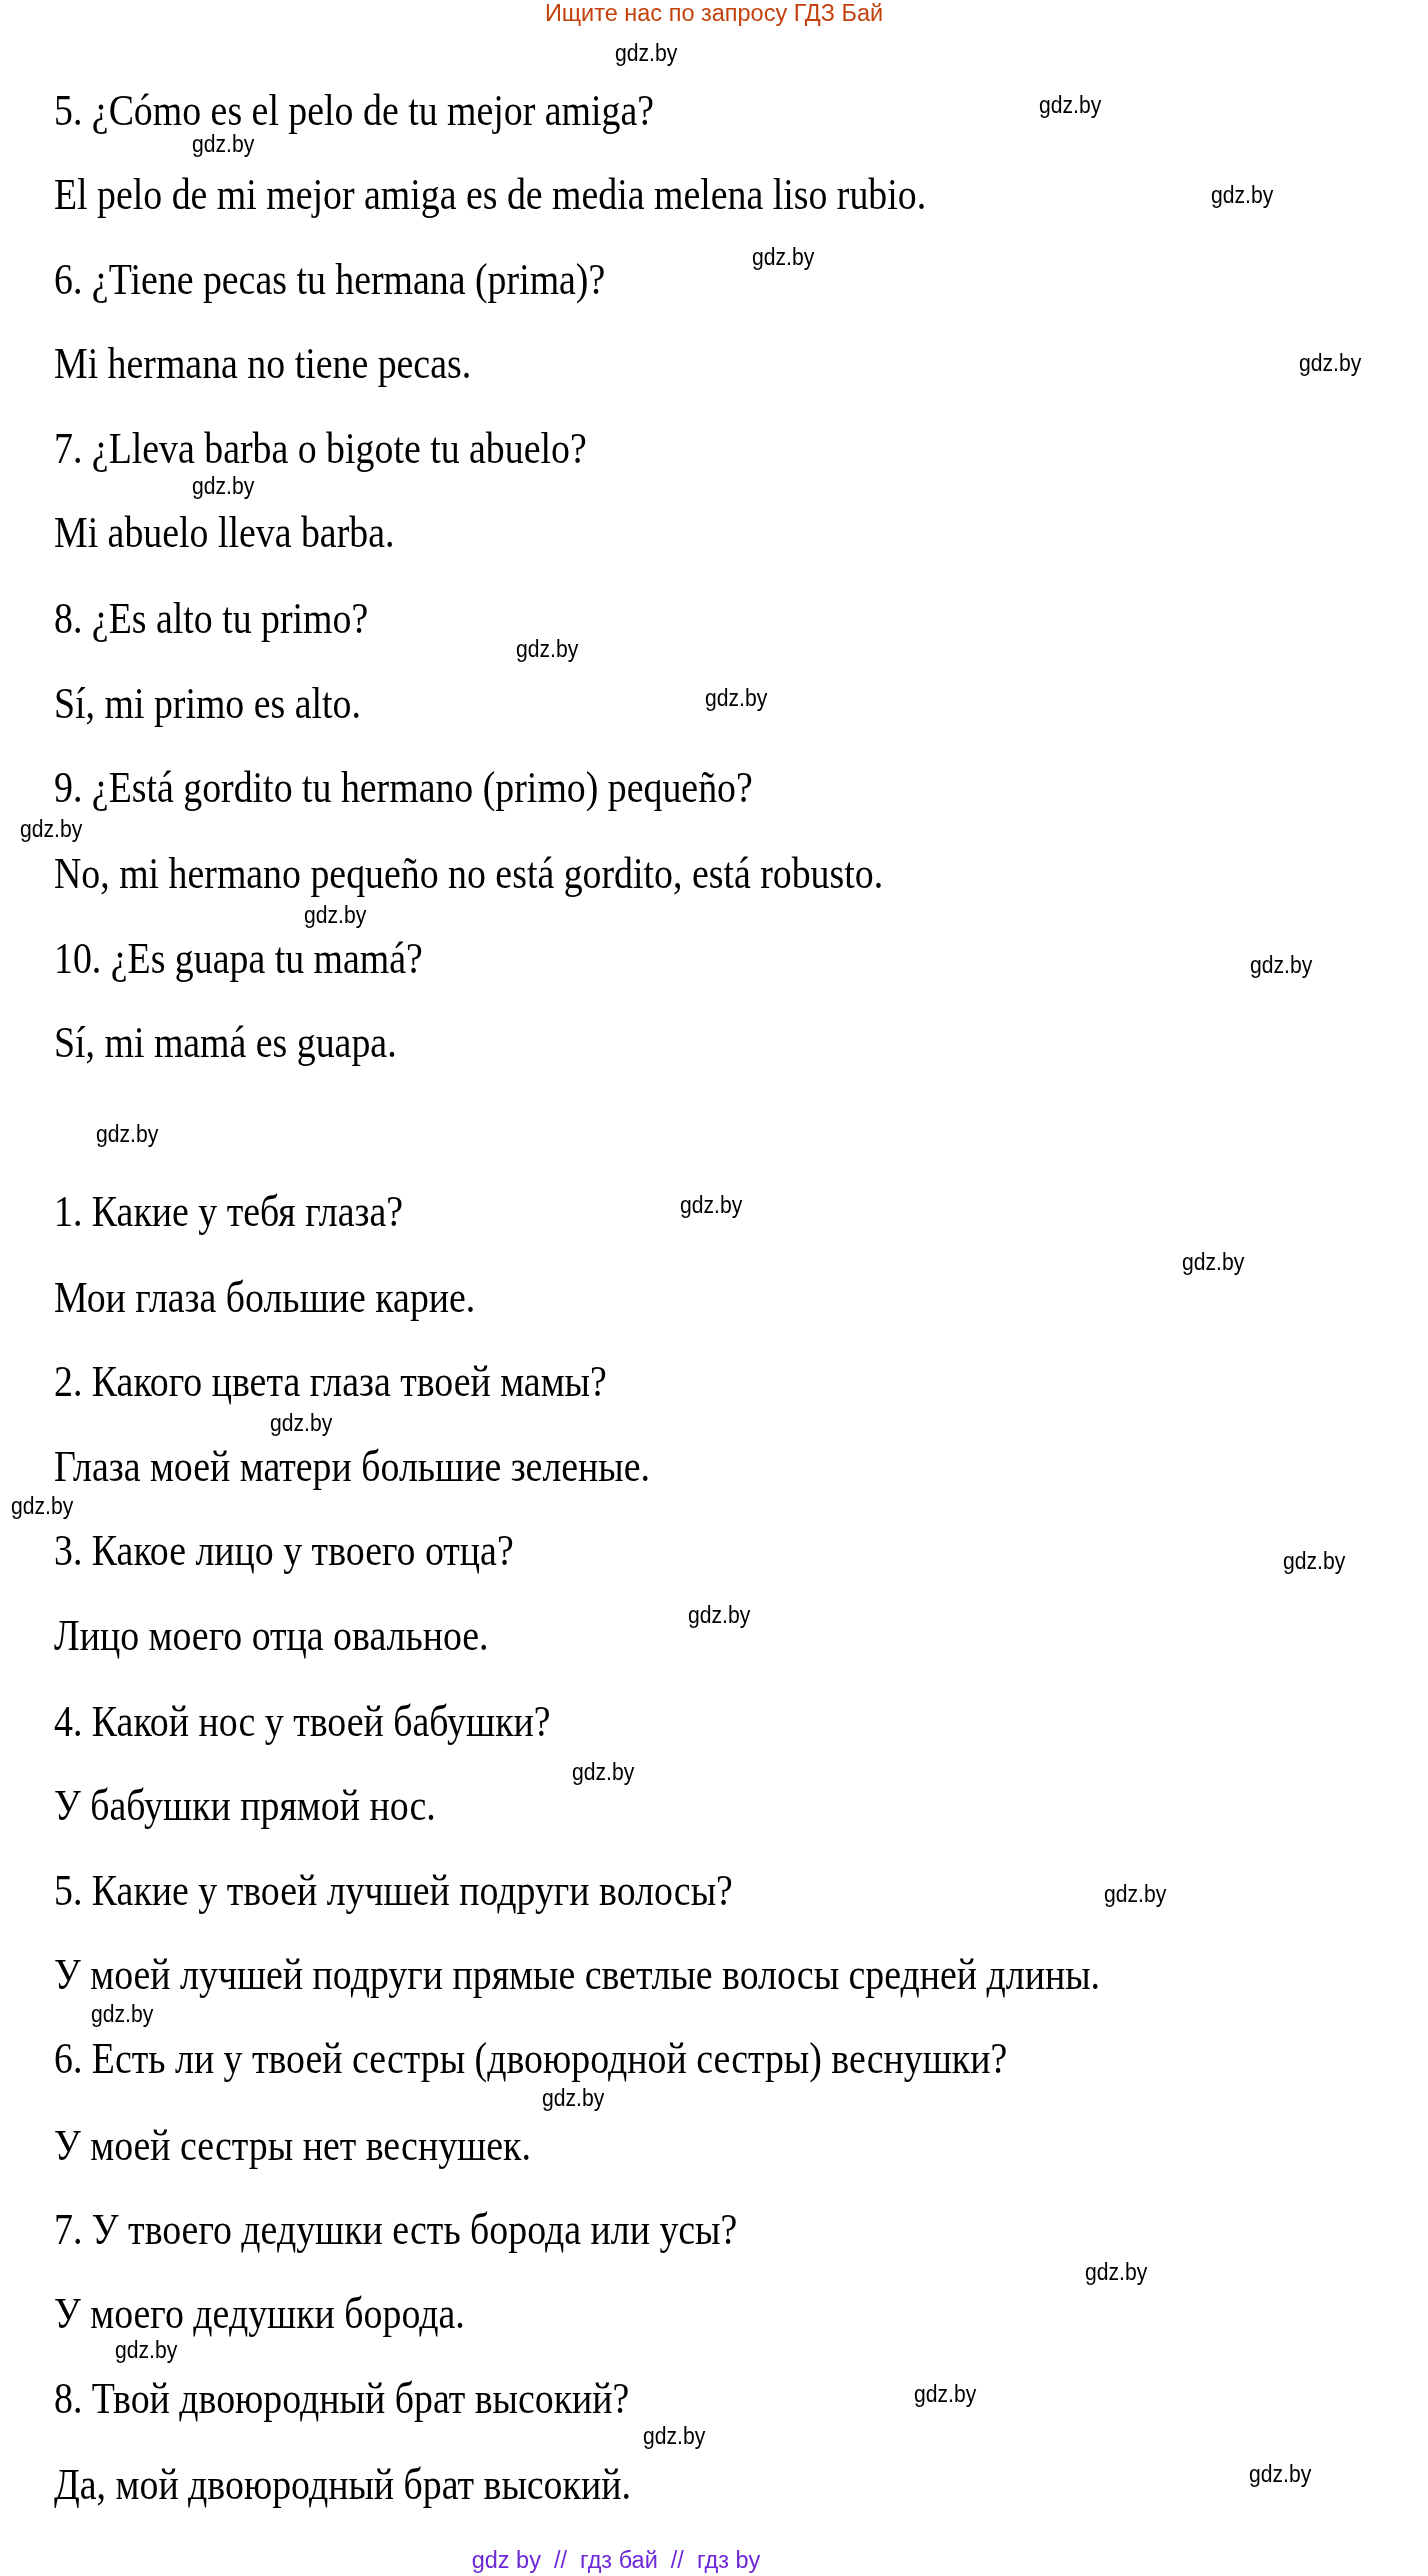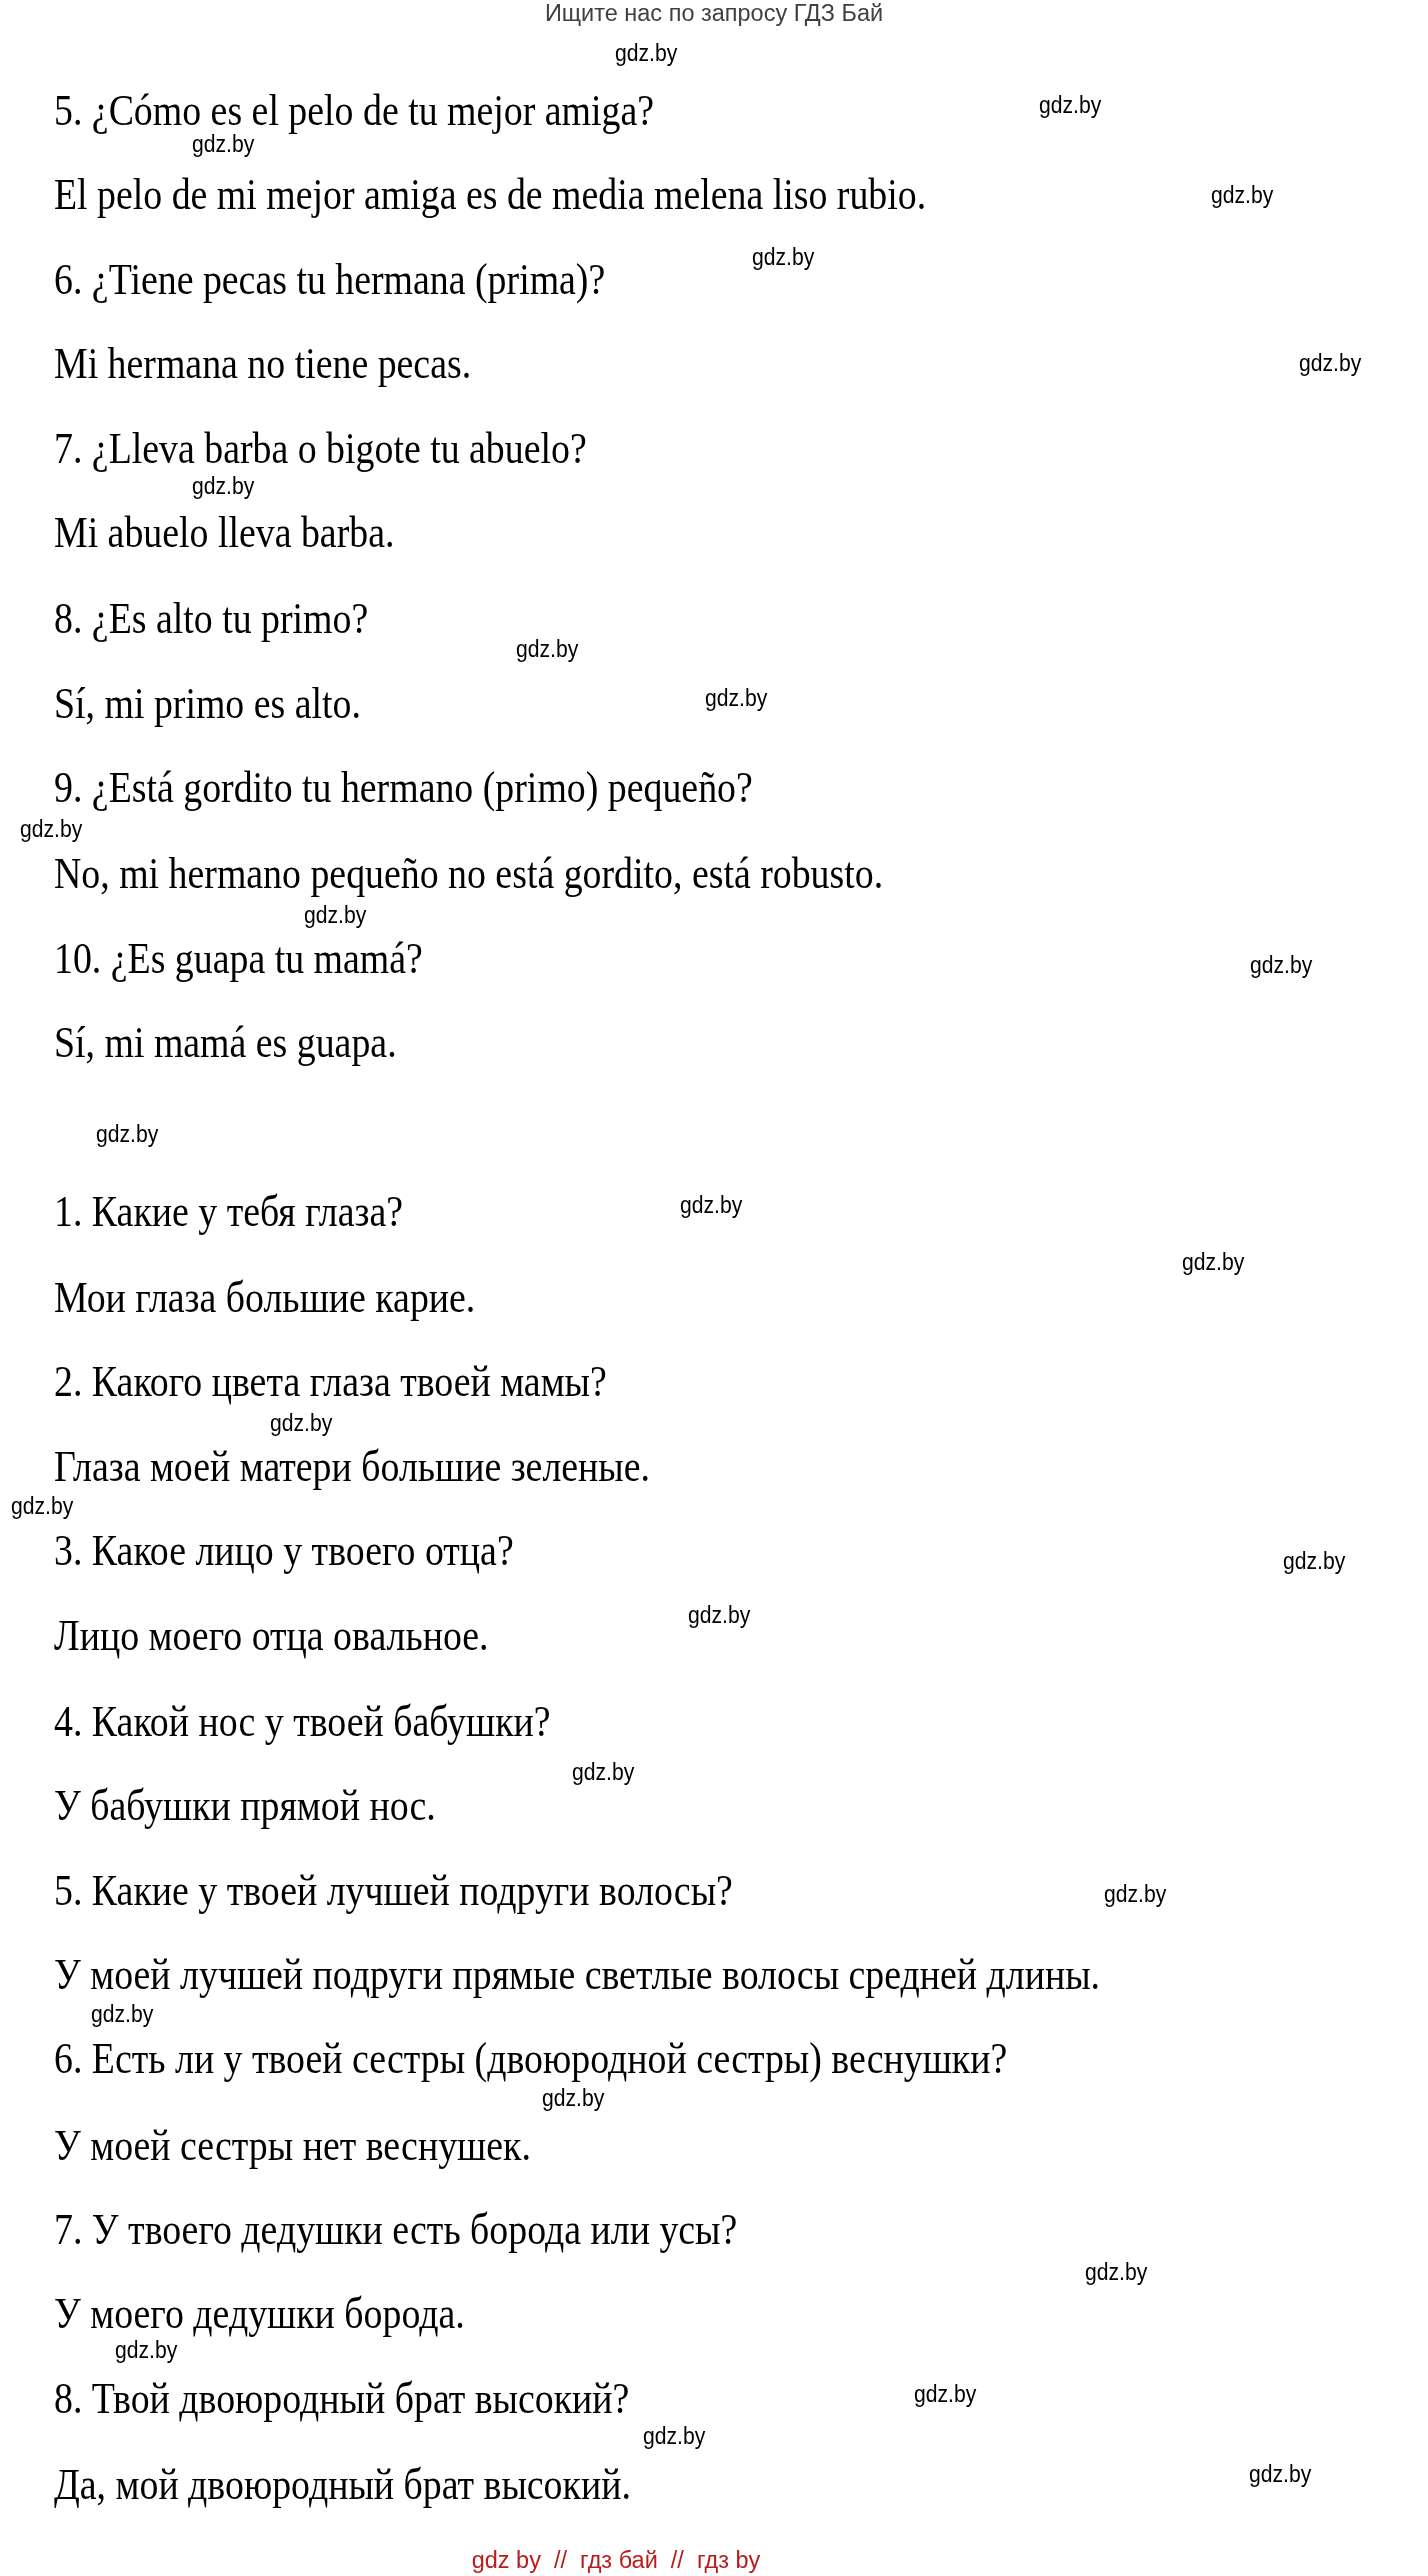--- a/index.html
+++ b/index.html
@@ -1,36 +1,36 @@
 <!DOCTYPE html>
 <html style="font-size:13px"><head>
 <meta charset="utf-8">
 <style>
   html, body { margin: 0; padding: 0; background: #ffffff; }
   body { width: 1428px; height: 2576px; position: relative; overflow: hidden; }
   .header {
     position: absolute; top: 0; left: 0; width: 1428px; text-align: center;
     font-family: "Liberation Sans", sans-serif; font-size: 23.5px; line-height: 26px;
-    color: #404040;
+    color: #c2410c;
   }
   .line {
     position: absolute; left: 54px;
     font-family: "Liberation Serif", serif; font-size: 44px; line-height: 49px;
     color: #000000; white-space: nowrap;
     transform-origin: left top; transform: scaleX(0.86);
   }
   .wm {
     position: absolute; font-family: "Liberation Sans", sans-serif; font-size: 23px;
     line-height: 24px; color: #000000; white-space: nowrap;
     transform-origin: left top; transform: scaleX(0.92);
   }
   .footer {
     position: absolute; top: 2546px; left: 0; width: 1232px; text-align: center;
     font-family: "Liberation Sans", sans-serif; font-size: 23.5px; line-height: 28px;
-    color: #b91c1c; white-space: pre;
+    color: #6d28d9; white-space: pre;
   }
 </style>
 </head>
 <body>
 
 <div class="header">Ищите нас по запросу ГДЗ Бай</div>
 
 <div class="line" style="top:86px">5. ¿Cómo es el pelo de tu mejor amiga?</div>
 <div class="line" style="top:170px">El pelo de mi mejor amiga es de media melena liso rubio.</div>
 <div class="line" style="top:255px">6. ¿Tiene pecas tu hermana (prima)?</div>

